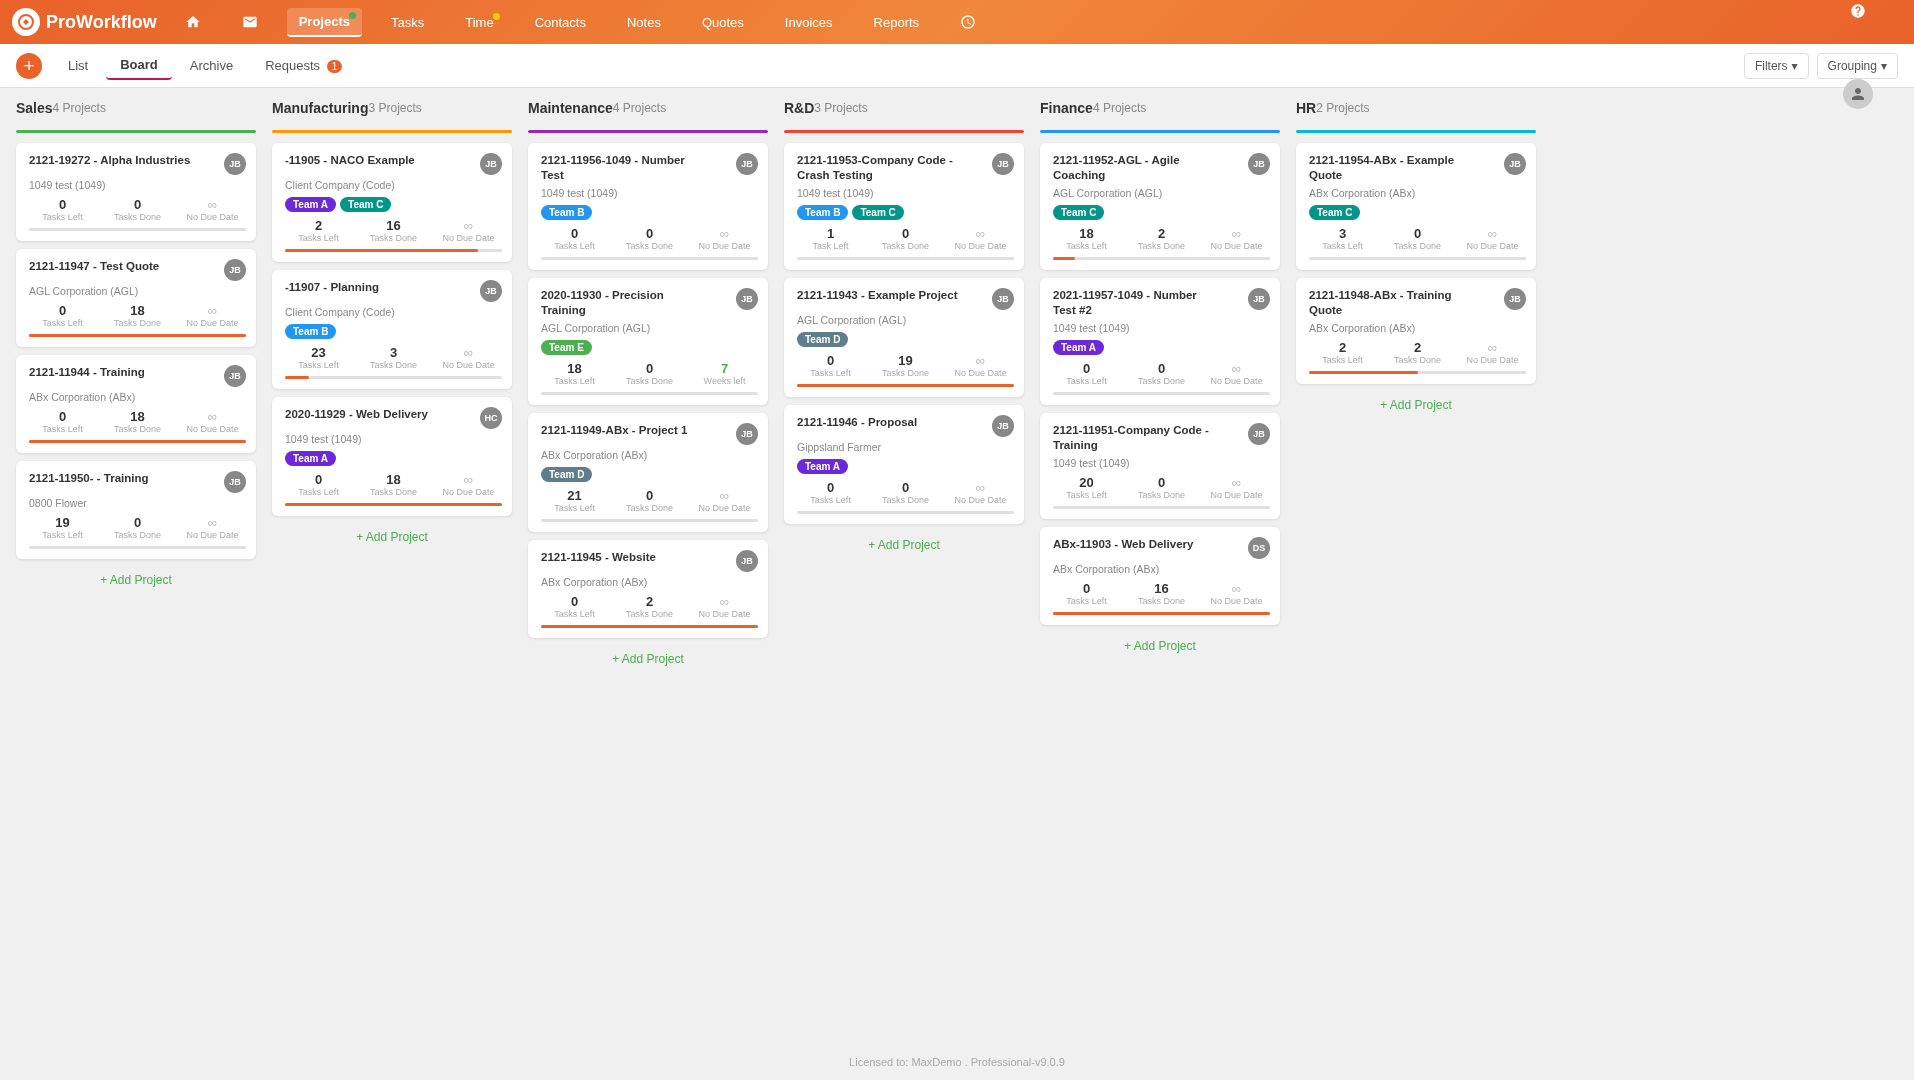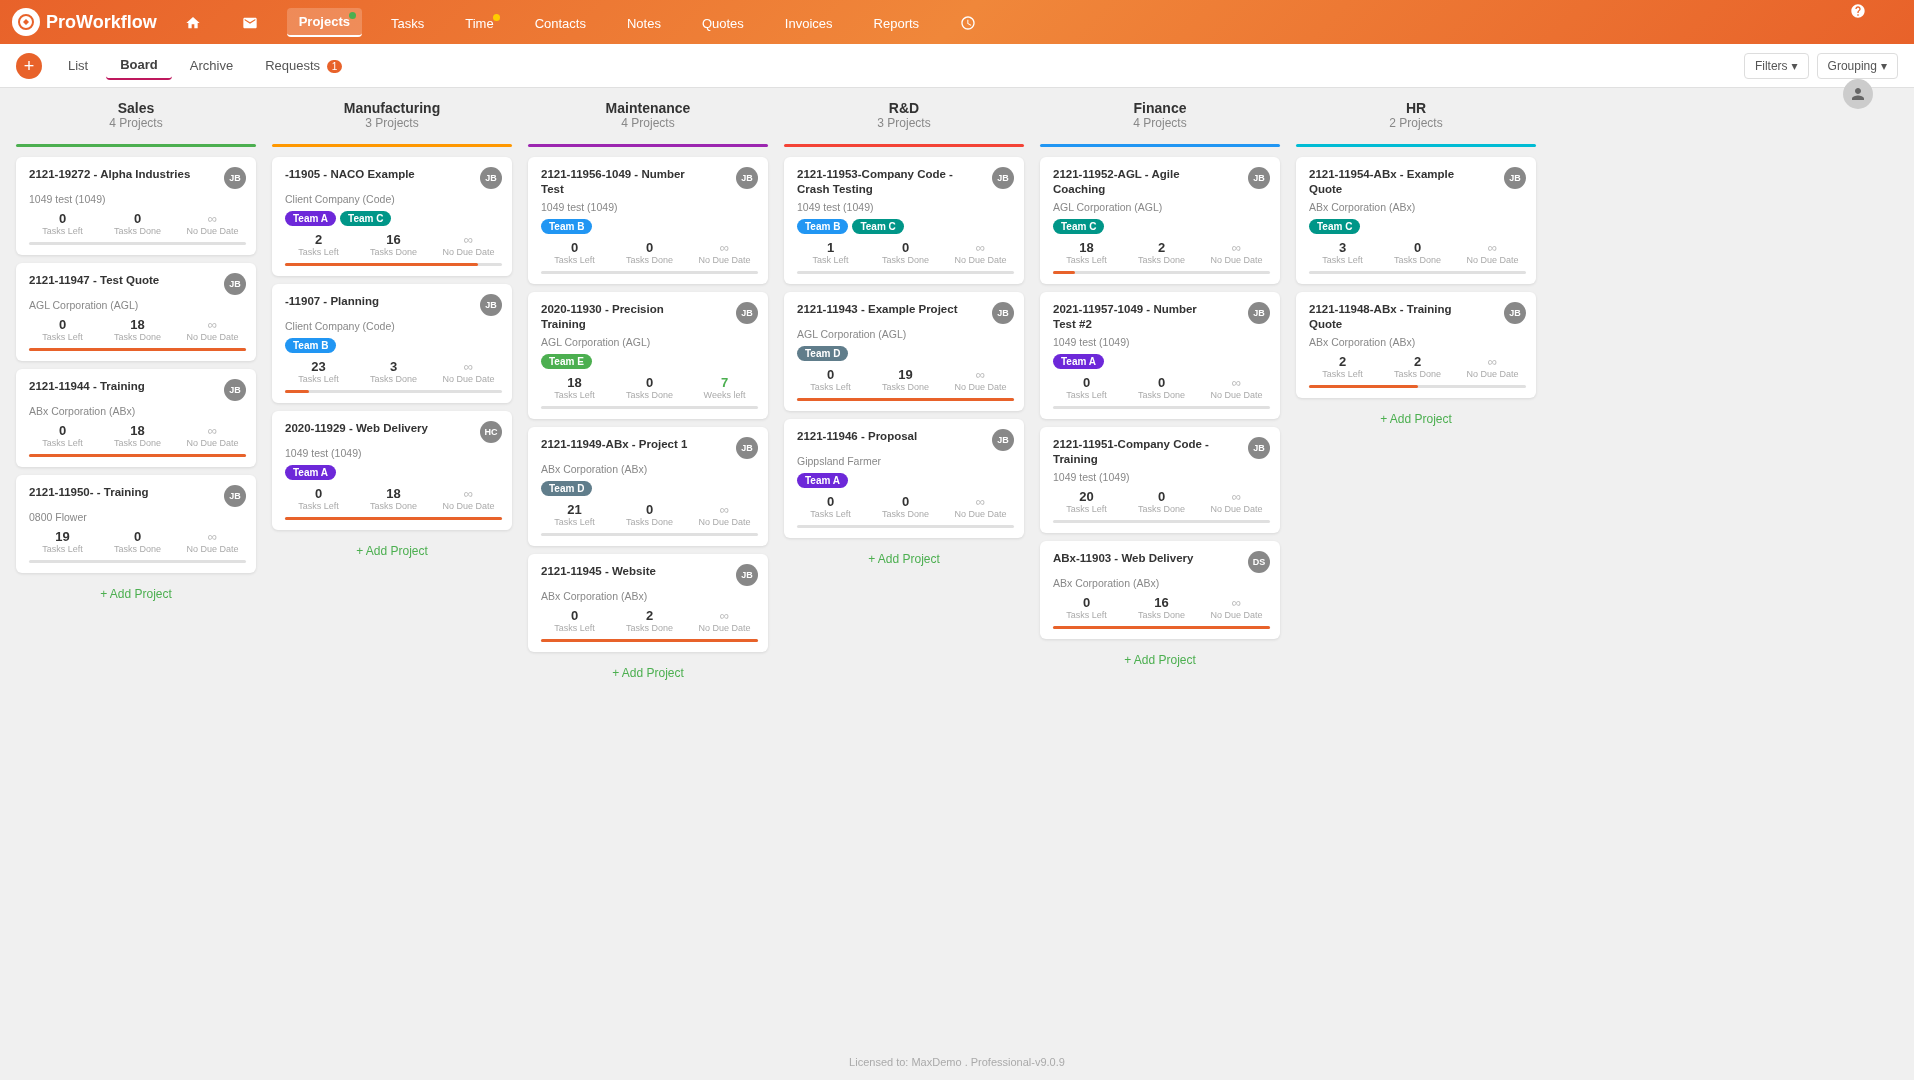--- a/index.html
+++ b/index.html
@@ -23,21 +23,21 @@
     .logo-icon {
       width: 28px; height: 28px;
       background: white;
       border-radius: 50%;
       display: flex; align-items: center; justify-content: center;
       font-size: 14px; color: #e8622a; font-weight: bold;
     }
     .logo-text { color: white; font-size: 18px; font-weight: 300; }
     .logo-text span { font-weight: 700; }
     .nav-items {
-      display: flex; align-items: flex-end; gap: 17px; flex: 1;
+      display: flex; align-items: center; gap: 17px; flex: 1;
     }
     .nav-item {
       color: white; padding: 6px 12px; border-radius: 4px; cursor: pointer;
       font-size: 13px; position: relative; text-decoration: none;
       display: flex; align-items: center; gap: 4px;
     }
     .nav-item.active { background: rgba(255,255,255,0.2); font-weight: 600; border-bottom: 2px solid white; }
     .nav-dot {
       width: 7px; height: 7px; border-radius: 50%; background: #4caf50;
       position: absolute; top: 4px; right: 6px;
@@ -93,22 +93,22 @@
     .board {
       display: flex;
       gap: 16px;
       min-width: max-content;
     }
     .column {
       width: 240px;
       min-width: 240px;
     }
     .column-header {
-      display: flex; align-items: center; justify-content: center;
-      margin-bottom: 10px; padding-bottom: 4px; flex-direction: column;
+      display: flex; align-items: center; justify-content: flex-start;
+      margin-bottom: 10px; padding-bottom: 4px;
     }
     .column-title {
       font-size: 14px; font-weight: 600; color: #333;
     }
     .column-count { font-size: 12px; color: #888; }
     .column-line {
       height: 3px; border-radius: 2px; margin-bottom: 10px;
     }
     .col-sales .column-line { background: #4caf50; }
     .col-manufacturing .column-line { background: #ff9800; }

